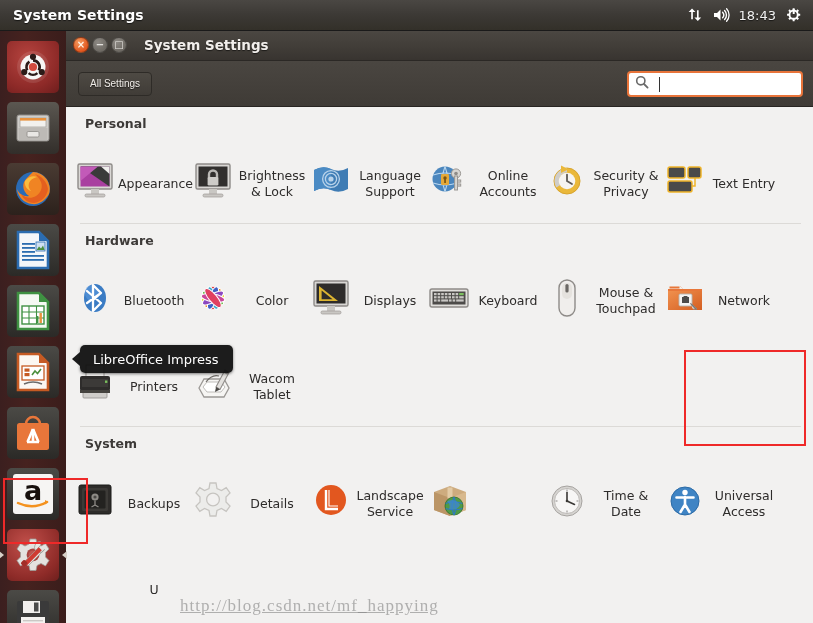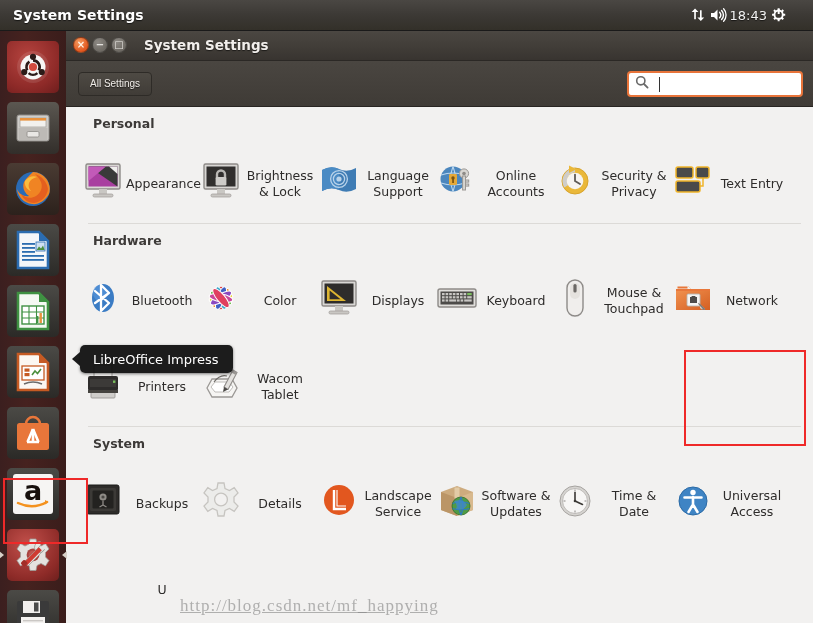--- a/index.html
+++ b/index.html
@@ -30,22 +30,22 @@
     color: #ffffff;
     font-size: 14px;
     font-weight: bold;
     margin-left: 13px;
     text-shadow: 0 1px 1px rgba(0,0,0,.6);
     letter-spacing: .1px;
   }
   #panel-indicators {
     margin-left: auto;
     display: flex; align-items: center;
-    gap: 3px;
-    padding-right: 26px;
+    gap: 9px;
+    padding-right: 11px;
   }
   .ind { display: flex; align-items: center; color: #fff; }
   .ind svg { display: block; }
   #panel-clock {
     color: #f2f2f2;
     font-size: 13px;
     text-shadow: 0 1px 1px rgba(0,0,0,.6);
   }
 
   
@@ -186,21 +186,21 @@
   }
 
   
   #content {
     flex: 1 1 auto;
     background: #f2f1f0;
     overflow: hidden;
     position: relative;
     padding: 0 0 0 0;
   }
-  .section { padding: 0 0 0 8px; }
+  .section { padding: 0 0 0 0; }
   .section-title {
     font-size: 12.5px;
     font-weight: bold;
     color: #3d3a38;
     padding: 9px 0 4px 19px;
   }
   .divider {
     height: 1px;
     background: #dcdad7;
     margin: 2px 12px 0 14px;
@@ -778,21 +778,20 @@
                 <path d="M7 14 L23 20 L23 38 L7 32 Z" fill="#bb9566"></path>
                 <path d="M23 20 L39 14 L39 32 L23 38 Z" fill="#d8b98e"></path>
                 <rect x="20.5" y="9.5" width="5" height="11" fill="#e3cba6"></rect>
                 <circle cx="27" cy="28" r="9" fill="#4f9b46"></circle>
                 <circle cx="27" cy="28" r="9" fill="none" stroke="#2f6e2a" stroke-width="0.8"></circle>
                 <path d="M18.6 25.4 Q27 22.5 35.4 25.4 M18.6 30.6 Q27 33.5 35.4 30.6
                          M27 19 Q23 28 27 37 M27 19 Q31 28 27 37" stroke="#2d78c8" stroke-width="1.1" fill="none"></path>
                 <path d="M20 23 Q24 26 22 31 Q30 33 33 27 Q30 22 25 22 Z" fill="#3f87d1" opacity=".75"></path>
               </svg>
             </span>
-            <span class="lbl">Software &amp; Updates</span>
           </div>
 
           <div class="cell">
             <span class="ic">
               <svg width="46" height="46" viewBox="0 0 46 46">
                 <circle cx="23" cy="23" r="15" fill="#d6d4d1" stroke="#a6a3a0" stroke-width="1"></circle>
                 <circle cx="23" cy="23" r="12.5" fill="#f7f6f5" stroke="#bdbab7" stroke-width="1"></circle>
                 <g stroke="#8a8784" stroke-width="1">
                   <path d="M23 11.5 L23 13.5"></path>
                     <path d="M23 32.5 L23 34.5"></path>

